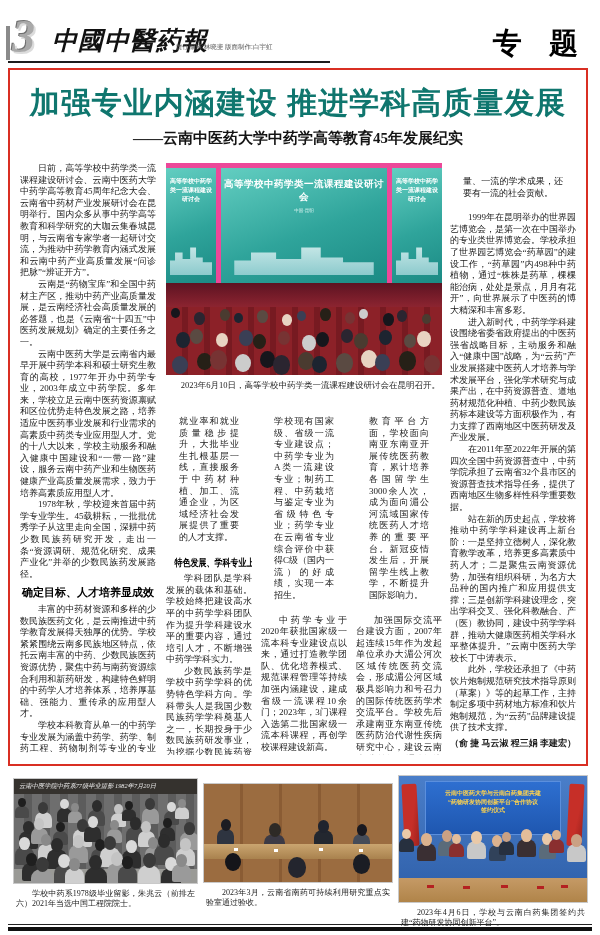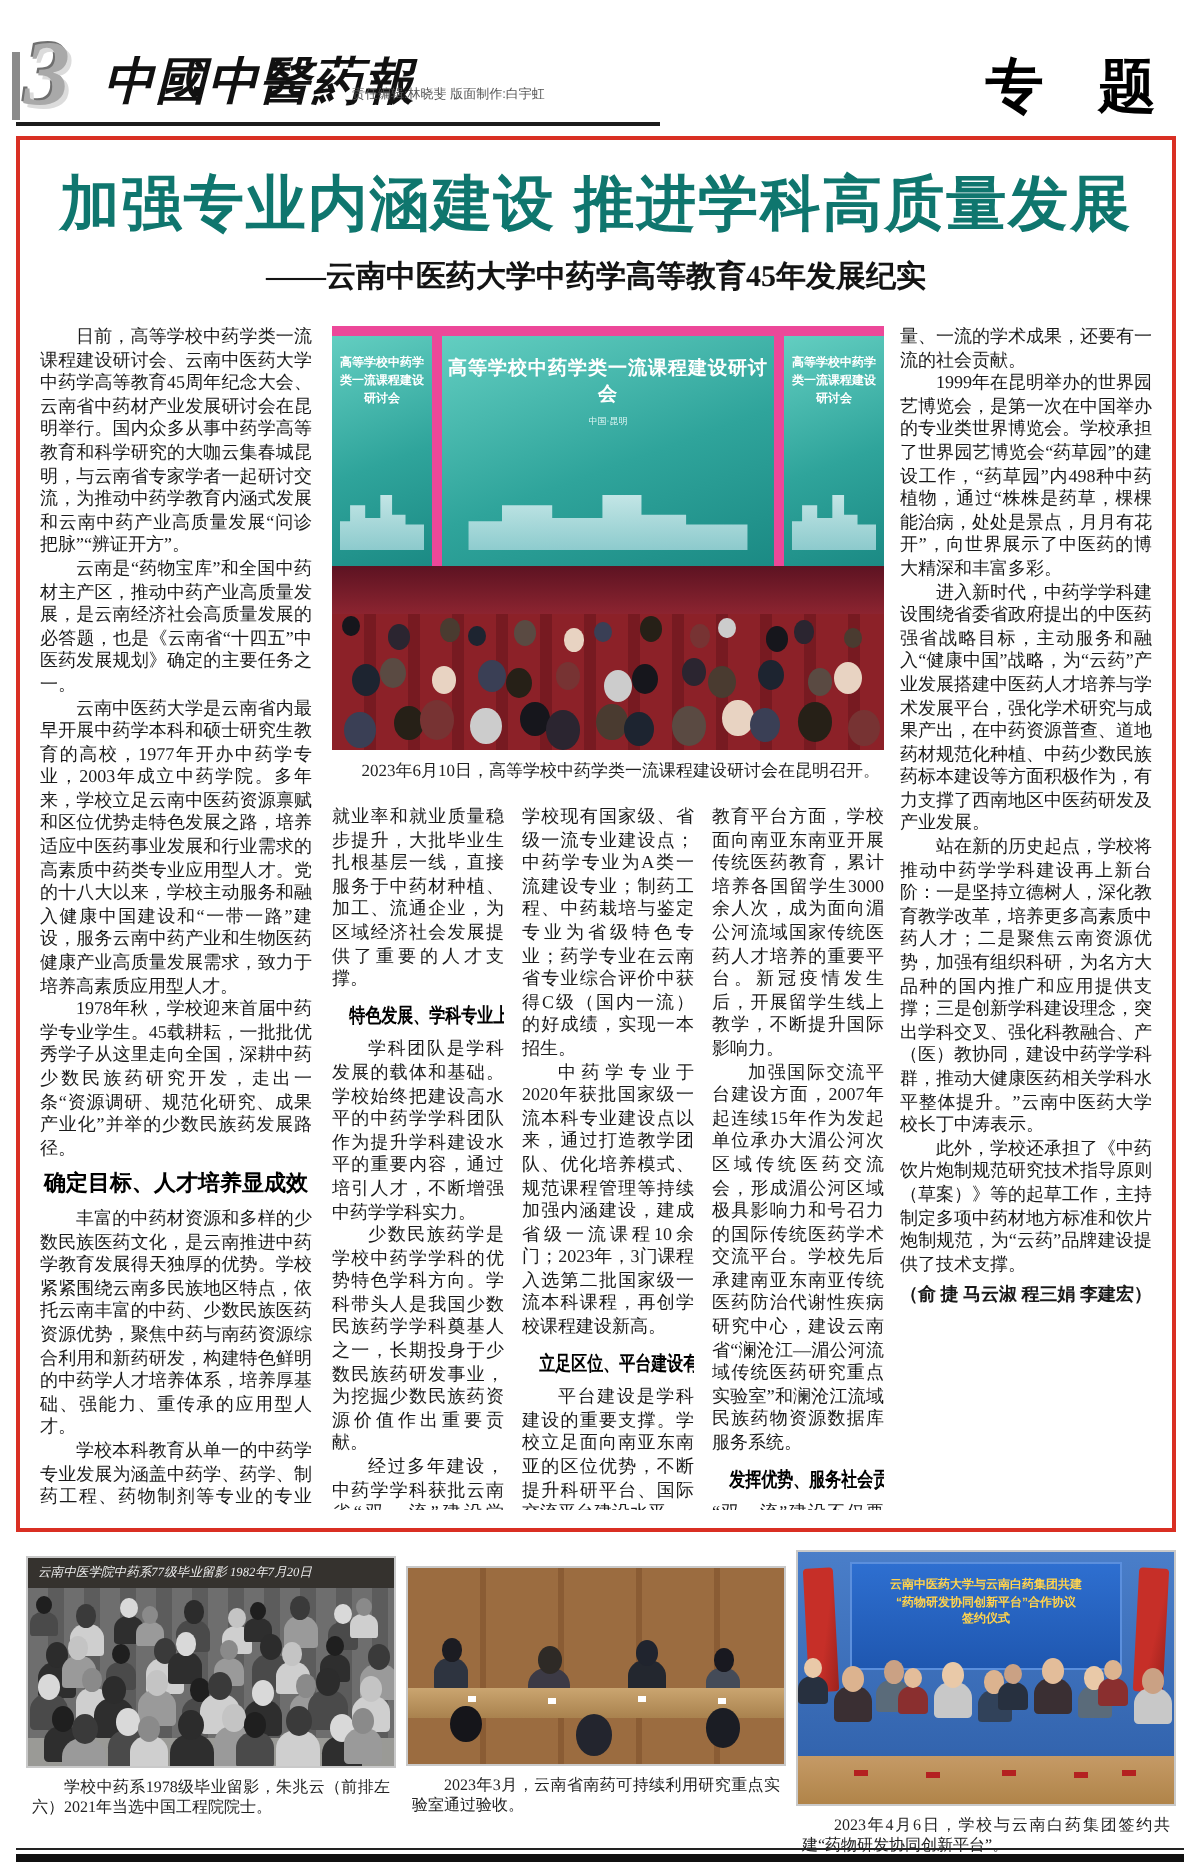--- a/index.html
+++ b/index.html
@@ -31,21 +31,21 @@
 
   .body-area{position:absolute;left:10px;top:93px;width:556px;height:592px;}
   .col{position:absolute;top:0;overflow:hidden;font-size:9px;line-height:11.6px;text-align:justify;}
   .col1{left:0;width:136px;height:592px;}
   .col4{left:430px;width:126px;height:592px;}
   .mid{position:absolute;left:146px;top:0;width:276px;height:592px;}
   .subcols{position:absolute;left:0;top:240px;width:276px;height:352px;}
   .sub{width:86px;height:352px;}
   .sub.s1{left:0;} .sub.s2{left:95px;} .sub.s3{left:190px;}
   .para{margin:0;text-indent:2em;}
-  .cont{margin:0;text-indent:0;}
+  .cont{margin:13px;text-indent:0;}
   .subhead{margin:7px 0 5px;text-align:center;font-size:11px;font-weight:bold;color:#000;
            font-family:"Liberation Sans","DejaVu Sans",sans-serif;white-space:nowrap;}
   .sub .subhead{font-size:10px;transform:scaleX(.8);transform-origin:center;}
   .byline{margin:4px 0 0;text-align:right;font-weight:bold;text-indent:0;}
 
   
   .photo-main{position:relative;width:276px;height:212px;overflow:hidden;background:#ec4899;}
   .screens{position:absolute;left:0;top:0;right:0;height:120px;display:flex;gap:5px;padding-top:5px;box-sizing:border-box;}
   .screen{position:relative;background:linear-gradient(160deg,#63cec1 0%,var(--screen-teal,#2fa49b) 55%,#1b8a84 100%);overflow:hidden;}
   .screen.side{width:50px;} .screen.main{flex:1;}
@@ -206,20 +206,21 @@
               <h3 class="subhead" data-interactable="false">发挥优势、服务社会贡献</h3>
               <p class="cont" data-interactable="false">“双一流”建设不仅要有一流的育人质</p>
             </div>
         </div>
       </div>
 
       <div class="col col4" data-interactable="false">
           <p class="cont" data-interactable="false">量、一流的学术成果，还要有一流的社会贡献。</p>
           <p class="para" data-interactable="false">1999年在昆明举办的世界园艺博览会，是第一次在中国举办的专业类世界博览会。学校承担了世界园艺博览会“药草园”的建设工作，“药草园”内498种中药植物，通过“株株是药草，棵棵能治病，处处是景点，月月有花开”，向世界展示了中医药的博大精深和丰富多彩。</p>
           <p class="para" data-interactable="false">进入新时代，中药学学科建设围绕省委省政府提出的中医药强省战略目标，主动服务和融入“健康中国”战略，为“云药”产业发展搭建中医药人才培养与学术发展平台，强化学术研究与成果产出，在中药资源普查、道地药材规范化种植、中药少数民族药标本建设等方面积极作为，有力支撑了西南地区中医药研发及产业发展。</p>
+          <p class="para" data-interactable="false">在2011年至2022年开展的第四次全国中药资源普查中，中药学院承担了云南省32个县市区的资源普查技术指导任务，提供了西南地区生物多样性科学重要数据。</p>
           <p class="para" data-interactable="false">站在新的历史起点，学校将推动中药学学科建设再上新台阶：一是坚持立德树人，深化教育教学改革，培养更多高素质中药人才；二是聚焦云南资源优势，加强有组织科研，为名方大品种的国内推广和应用提供支撑；三是创新学科建设理念，突出学科交叉、强化科教融合、产（医）教协同，建设中药学学科群，推动大健康医药相关学科水平整体提升。”云南中医药大学校长丁中涛表示。</p>
           <p class="para" data-interactable="false">此外，学校还承担了《中药饮片炮制规范研究技术指导原则（草案）》等的起草工作，主持制定多项中药材地方标准和饮片炮制规范，为“云药”品牌建设提供了技术支撑。</p>
           <p class="byline" data-interactable="false">（俞 捷  马云淑  程三娟  李建宏）</p>
         </div>
     </div>
   </section>
 
   <section class="foot-strip" data-interactable="false">
 
     <figure class="foot-fig" style="left:7px;top:3px;width:185px;margin:0" data-interactable="false">

